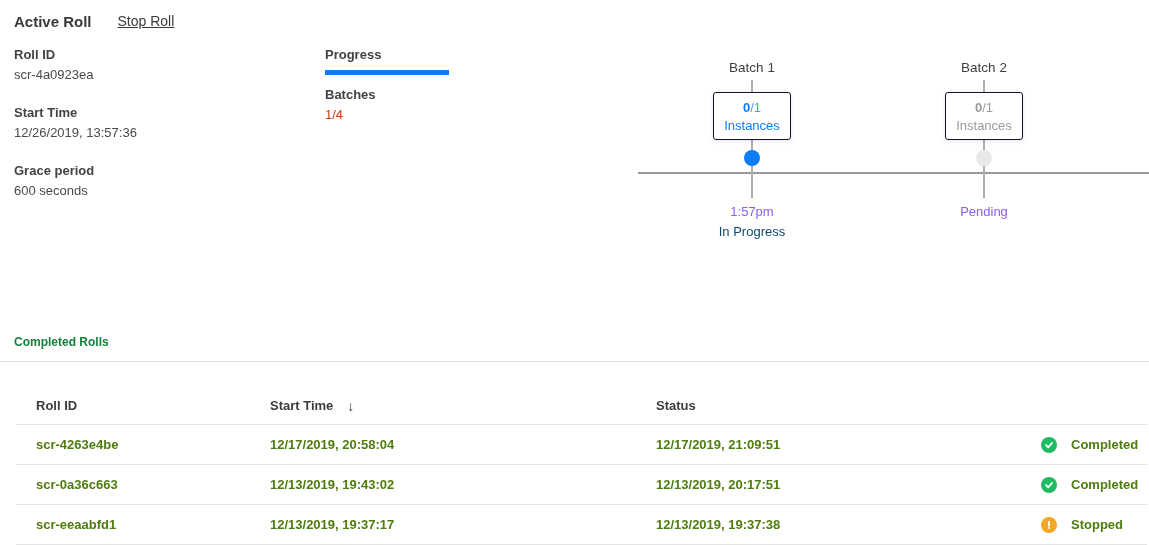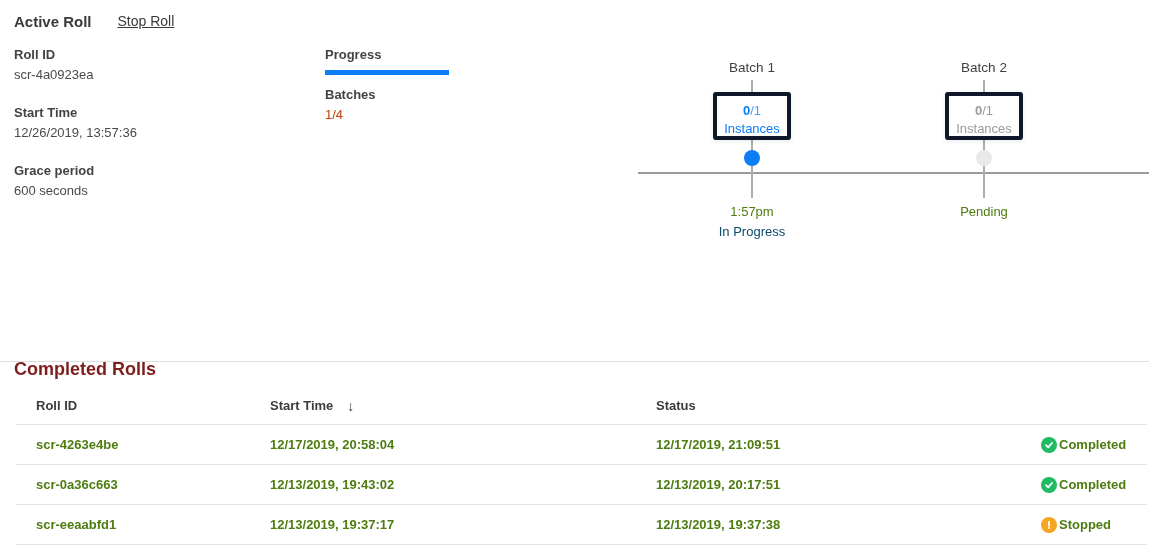--- a/index.html
+++ b/index.html
@@ -47,59 +47,59 @@
   }
   .batch-group.b1 { left: 692px; }
   .batch-group.b2 { left: 924px; }
   .batch-name { font-size: 13.5px; color: #3f3f3f; line-height: 15px; }
   .batch-vline {
     position: absolute; left: 59px; top: 20px; width: 2px; height: 118px;
     background: #adadad; z-index: 1;
   }
   .batch-card {
     position: absolute; left: 21px; top: 32px; width: 78px; height: 48px;
-    background: #ffffff; border: 4px solid #0f172a; border-radius: 3px;
+    background: #ffffff; border: 1px solid #0f172a; border-radius: 3px;
     box-shadow: 0 1px 4px rgba(0,0,0,0.10);
     z-index: 2; padding-top: 6px; line-height: 18px; cursor: pointer; text-align: center;
   }
   .batch-card .count { font-weight: 700; }
   .batch-card.active { color: #0d7df5; }
   .batch-card.active .total { opacity: 0.75; }
   .batch-card.pending { color: #9b9b9b; cursor: default; }
   .batch-dot {
     position: absolute; left: 52px; top: 90px; width: 16px; height: 16px;
     border-radius: 50%; z-index: 3;
   }
   .batch-dot.active { background: #0d7df5; }
   .batch-dot.pending { background: #e9e9e9; }
-  .batch-time { position: absolute; top: 144px; width: 100%; color: #4d7c0f; }
+  .batch-time { position: absolute; top: 144px; width: 100%; color: #8b5cf6; }
   .batch-status { position: absolute; top: 164px; width: 100%; color: #0c4a6e; }
 
   
   .completed-title {
     position: absolute; left: 14px; top: 335px;
-    font-size: 18px; font-weight: 700; color: #7f1d1d; margin-top: 24px;
+    font-size: 12px; font-weight: 700; color: #15803d;
   }
   .completed-divider {
     position: absolute; left: 0; right: 0; top: 361px; height: 1px; background: #dfdfdf;
   }
   .rolls-table { position: absolute; left: 16px; right: 2px; top: 387px; }
   .t-row {
     display: grid;
     grid-template-columns: 234px 386px 385px 1fr;
     align-items: center;
     border-bottom: 1px solid #e4e4e4;
   }
   .t-row.head { height: 38px; }
   .t-row.body { height: 40px; }
   .t-cell { padding-left: 20px; color: #4d7c0f; font-weight: bold; }
   .t-row.head .t-cell { font-weight: 600; color: #3c3c3c; }
   .sort-col { display: flex; align-items: center; gap: 14px; cursor: pointer; }
   .sort-arrow { font-size: 14px; color: #3c3c3c; }
-  .status-cell { display: flex; align-items: center; gap: 2px; }
+  .status-cell { display: flex; align-items: center; gap: 14px; }
   .status-icon {
     width: 16px; height: 16px; border-radius: 50%;
     display: inline-flex; align-items: center; justify-content: center;
     flex: 0 0 16px;
   }
   .status-icon.success { background: #21ba64; }
   .status-icon.warning { background: #f5a623; }
   .status-icon svg { display: block; }
 </style>
 </head>

